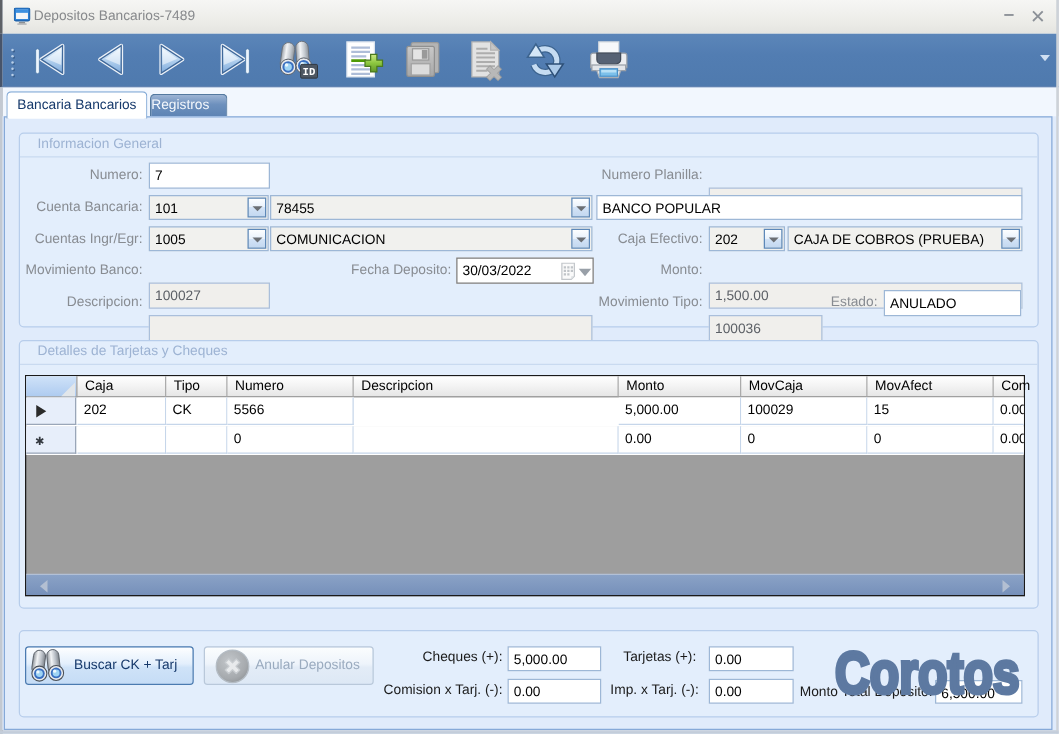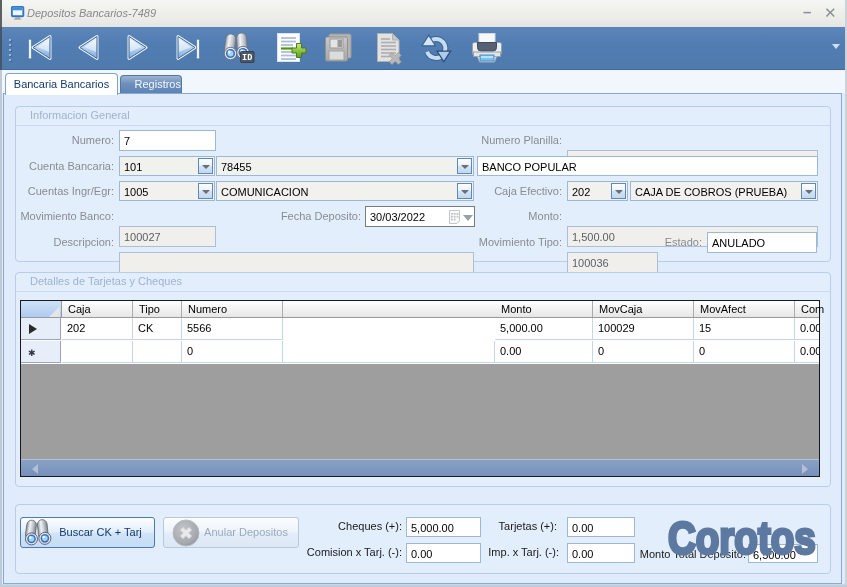--- a/index.html
+++ b/index.html
@@ -4,40 +4,40 @@
 <style>
 * { margin:0; padding:0; box-sizing:border-box; }
 html,body { width:847px; height:587px; overflow:hidden; }
 body { font-family:"Liberation Sans", sans-serif; font-size:11px; position:relative; background:#e0ebfb; }
 .abs { position:absolute; }
 
 #titlebar { left:0; top:0; width:847px; height:27px;
   background:linear-gradient(#f6f6f4,#ebebe7 70%,#e4e4e0);
   border-left:2px solid #5d6166; border-right:1px solid #c9c9c5;
 }
-#title-text { left:27px; top:7px; color:#87898c; font-size:11px;font-style:italic; }
+#title-text { left:27px; top:7px; color:#87898c; font-size:11px; }
 #btn-min { left:803px; top:3px; width:16px; height:18px; color:#8b9097; font-size:15px; font-weight:bold; }
 #btn-close { left:824px; top:4px; width:16px; height:18px; color:#8b9097; font-size:15px; }
 
 #toolbar { left:0; top:27px; width:847px; height:43px;
   background:linear-gradient(#5c86b9,#527db2 40%,#4f7aae);
   border-left:2px solid #47546a; border-right:1px solid #b9c4d2; border-bottom:1px solid #41699e;
 }
 .grip { width:2px; height:2px; border-radius:1px; background:#b9cfe8; box-shadow:1px 1px 0 #3a608e; }
 #tb-dd { left:832px; top:44px; width:0; height:0; border:4px solid transparent; border-top:5px solid #cfdff2; }
 
 #tabstrip { left:0; top:70px; width:847px; height:23px; background:#f2f7fe;
   border-left:2px solid #9ba2ab; border-right:1px solid #c9c9c5; }
 #tab1 { left:5px; top:73px; width:113px; height:22px; background:#fff;
   border:1px solid #7ea6d4; border-bottom:none; border-radius:4px 4px 0 0;
   color:#16396b; text-align:center; line-height:21px; font-size:11px; white-space:nowrap; z-index:3; }
 #tab2 { left:120px; top:75px; width:62px; height:18px;
   background:linear-gradient(#9db4d4,#6d90bd 45%,#5e84b4);
   border:1px solid #54799f; border-bottom:none; border-radius:4px 4px 0 0;
-  color:#f4f8fc; text-align:right; line-height:17px; font-size:11px; white-space:nowrap; }
+  color:#f4f8fc; text-align:left; line-height:17px; font-size:11px; white-space:nowrap; }
 
 #tabpage { left:3px; top:93px; width:839px; height:491px; background:#e0ebfb;
   border:1px solid #86a9d8; }
 #pageedge-b { left:0px; top:584px; width:847px; height:3px; background:#cdd6e2; border-left:2px solid #9ba2ab;}
 
 .gbox { border:1px solid #b7cdeb; border-radius:4px; background:#e3eefc; }
 .gbox-title { position:absolute; color:#9db3d3; font-size:11px; }
 .gbox-line { position:absolute; height:1px; background:#c9daf0; }
 
 .lbl { position:absolute; color:#888c92; font-size:11px; text-align:right; white-space:nowrap; }
@@ -272,20 +272,21 @@
 
 <div id="grid" class="abs" style="left:20px;top:300px;width:800px;height:177px;border:1px solid #1a1a1a;background:#9e9e9e">
 
   <div class="abs" style="left:0;top:0;width:798px;height:17px;background:linear-gradient(#ffffff,#f4f4f4 45%,#e6e6e6);border-bottom:1px solid #9a9a9a"></div>
   <div class="abs" style="left:0;top:0;width:41px;height:16px;background:linear-gradient(#cfe2f8,#aecbf0);border-right:1px solid #9a9a9a">
     <span class="abs" style="right:1px;bottom:0px;width:0;height:0;border-left:11px solid transparent;border-bottom:11px solid #e2e6ea"></span>
   </div>
   <div class="hcell" style="left:41px;width:71px">Caja</div>
   <div class="hcell" style="left:112px;width:49px">Tipo</div>
   <div class="hcell" style="left:161px;width:101px">Numero</div>
+  <div class="hcell" style="left:262px;width:212px">Descripcion</div>
   <div class="hcell" style="left:474px;width:98px">Monto</div>
   <div class="hcell" style="left:572px;width:101px">MovCaja</div>
   <div class="hcell" style="left:673px;width:101px">MovAfect</div>
   <div class="hcell" style="left:774px;width:24px;border-right:none">Com</div>
 
   <div class="abs" style="left:0;top:17px;width:798px;height:23px;background:#fff"></div>
   <div class="rsel" style="top:17px;height:22px">
     <span class="abs" style="left:8px;top:6px;width:0;height:0;border:5px solid transparent;border-left:8px solid #2a2a2a"></span>
   </div>
   <div class="gcell" style="left:41px;width:71px;top:17px">202</div>

